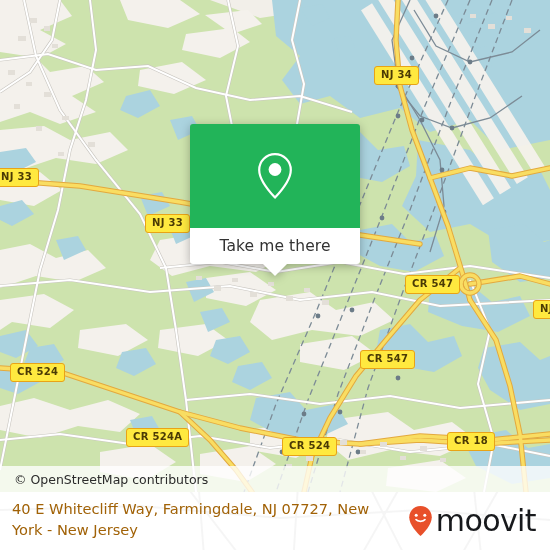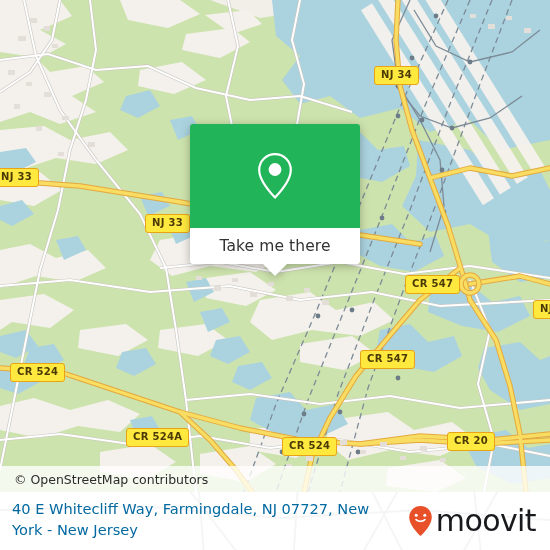--- a/index.html
+++ b/index.html
@@ -141,21 +141,21 @@
     pointer-events: none;
   }
   #address-text {
     position: absolute;
     left: 12px;
     top: 6px;
     width: 390px;
     font-family: "DejaVu Sans", sans-serif;
     font-size: 14.6px;
     line-height: 21px;
-    color: #0369a1;
+    color: #a16207;
   }
   #brand-logo {
     position: absolute;
     right: 14px;
     top: 13px;
     display: flex;
     align-items: center;
     gap: 3px;
   }
   #brand-pin-icon {
@@ -403,21 +403,21 @@
 
     <div class="shield" style="left:374px; top:66px;">NJ 34</div>
     <div class="shield" style="left:-6px; top:168px;">NJ 33</div>
     <div class="shield" style="left:145px; top:214px;">NJ 33</div>
     <div class="shield" style="left:405px; top:275px;">CR 547</div>
     <div class="shield" style="left:533px; top:300px;">NJ</div>
     <div class="shield" style="left:10px; top:363px;">CR 524</div>
     <div class="shield" style="left:360px; top:350px;">CR 547</div>
     <div class="shield" style="left:126px; top:428px;text-align:center;">CR 524A</div>
     <div class="shield" style="left:282px; top:437px;">CR 524</div>
-    <div class="shield" style="left:447px; top:432px;">CR 20</div>
+    <div class="shield" style="left:447px; top:432px;">CR 18</div>
 
     <div id="popup">
       <div id="popup-top">
         <svg id="popup-pin-icon" viewBox="0 0 38 48" xmlns="http://www.w3.org/2000/svg">
           <path d="M19 2.2 C10.2 2.2 3.2 9.2 3.2 18 C3.2 27.5 14.2 40.5 19 45.6 C23.8 40.5 34.8 27.5 34.8 18 C34.8 9.2 27.8 2.2 19 2.2 Z" fill="none" stroke="#ffffff" stroke-width="2.2" stroke-linejoin="round"></path>
           <circle cx="19" cy="17.5" r="6.4" fill="#ffffff"></circle>
         </svg>
       </div>
       <div id="popup-bottom">
         <span id="popup-label">Take me there</span>

